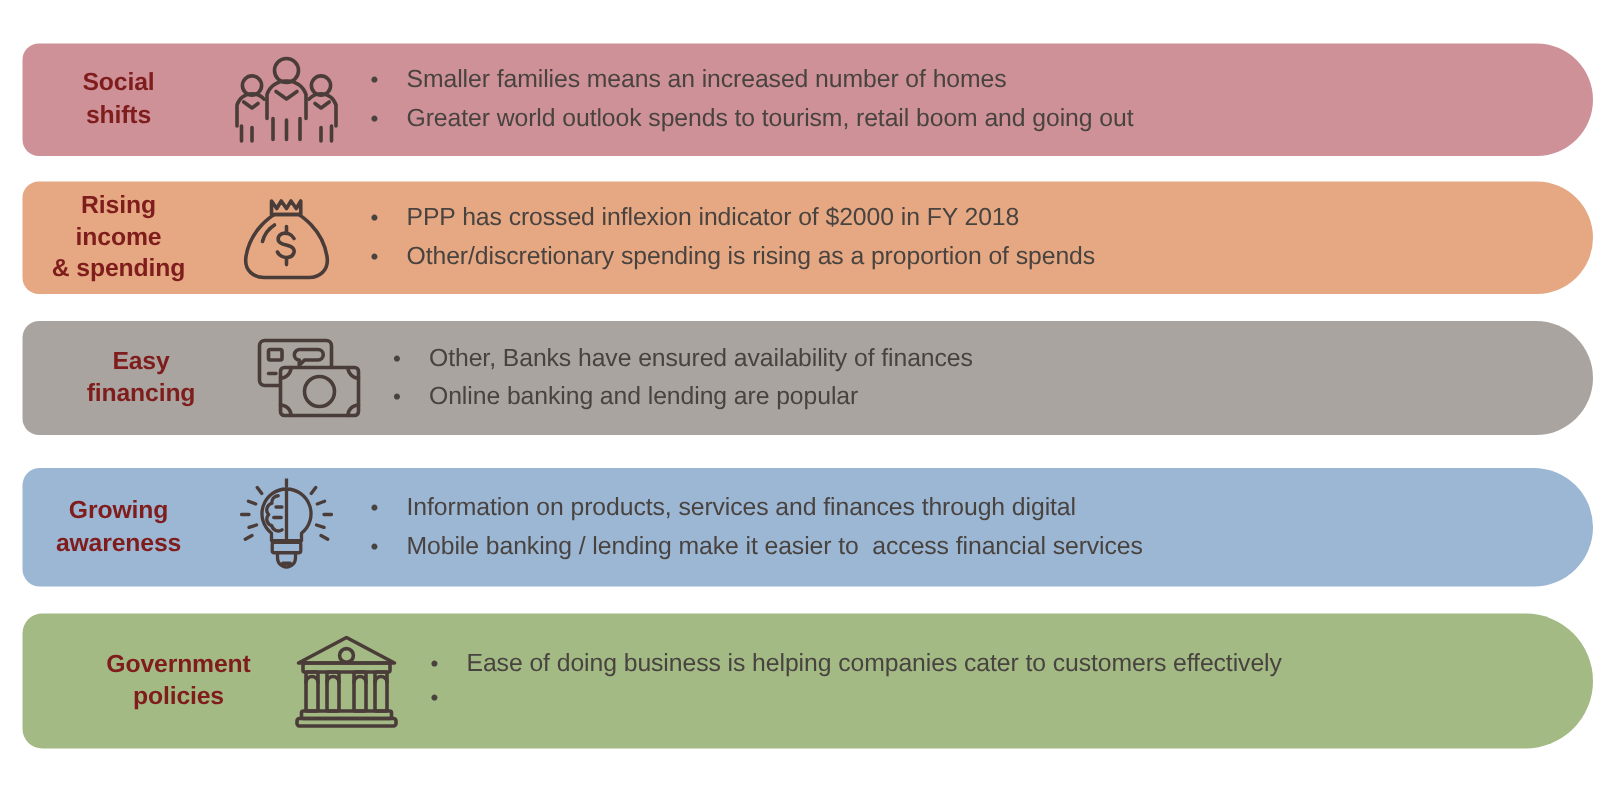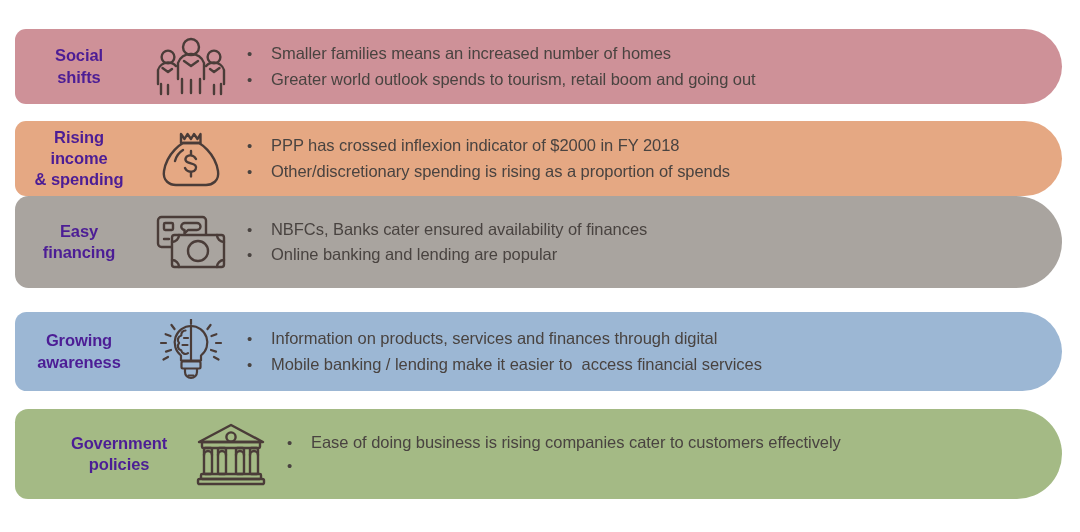--- a/index.html
+++ b/index.html
@@ -37,21 +37,21 @@
     align-items: center;
     justify-content: center;
     text-align: center;
     box-sizing: border-box;
     padding: 0 4px;
   }
   .label-text {
     font-weight: bold;
     font-size: 16.5px;
     line-height: 1.28;
-    color: #4c1d95;
+    color: #7f1d1d;
     letter-spacing: -0.1px;
     white-space: pre-line;
   }
   .icon-cell {
     width: 96px;
     flex: 0 0 96px;
     display: flex;
     align-items: center;
     justify-content: center;
     box-sizing: border-box;
@@ -78,21 +78,21 @@
   }
   .bullet-dot {
     flex: 0 0 24px;
     font-size: 15px;
     line-height: 1.52;
     color: #494340;
   }
   
   #row-0 { top: 29px;  height: 75px; }
   #row-1 { top: 121px; height: 75px; }
-  #row-2 { top: 196px; height: 92px; }
+  #row-2 { top: 214px; height: 76px; padding-left: 15px; }
   #row-3 { top: 312px; height: 79px; }
   #row-4 { top: 409px; height: 90px; }
 </style>
 </head>
 <body style="background: rgb(255, 255, 255);">
 
 <div id="board">
 
   <div class="row" id="row-0" style="background: rgb(206, 145, 152);">
     <div class="label-cell">
@@ -166,21 +166,21 @@
         <path d="M31 9 h12 a3 3 0 0 1 0 7 h-9 l-3.5 3.5 v-3.5 a3 3 0 0 1 0.5 -7 z"></path>
         <path d="M10 25 h5 M20 25 h5 M30 25 h5 M40 25 h5"></path>
         <rect x="18" y="21" width="52" height="32" rx="2.6" fill="#A9A49F"></rect>
         <circle cx="44" cy="37" r="10"></circle>
         <path d="M18 28 a7 7 0 0 0 7 -7 M70 28 a7 7 0 0 1 -7 -7 M18 46 a7 7 0 0 1 7 7 M70 46 a7 7 0 0 0 -7 7"></path>
       </svg>
     </div>
     <div class="bullets-cell">
       <div class="bullet-line">
         <span class="bullet-dot">•</span>
-        <span>NBFCs, Banks cater ensured availability of finances</span>
+        <span>Other, Banks have ensured availability of finances</span>
       </div>
       <div class="bullet-line">
         <span class="bullet-dot">•</span>
         <span>Online banking and lending are popular</span>
       </div>
     </div>
   </div>
 
   <div class="row" id="row-3" style="background: rgb(156, 183, 212);">
     <div class="label-cell">
@@ -227,21 +227,21 @@
         <rect x="41" y="26" width="8" height="26" rx="1.4"></rect>
         <rect x="55" y="26" width="8" height="26" rx="1.4"></rect>
         <path d="M9 33 a4 4 0 0 1 8 0 M23 33 a4 4 0 0 1 8 0 M41 33 a4 4 0 0 1 8 0 M55 33 a4 4 0 0 1 8 0"></path>
         <rect x="6" y="52" width="60" height="5" rx="1.2"></rect>
         <rect x="3" y="57" width="66" height="5" rx="1.6"></rect>
       </svg>
     </div>
     <div class="bullets-cell">
       <div class="bullet-line">
         <span class="bullet-dot">•</span>
-        <span>Ease of doing business is rising companies cater to customers effectively</span>
+        <span>Ease of doing business is helping companies cater to customers effectively</span>
       </div>
       <div class="bullet-line">
         <span class="bullet-dot">•</span>
       </div>
     </div>
   </div>
 
 </div>
 
 </body></html>

